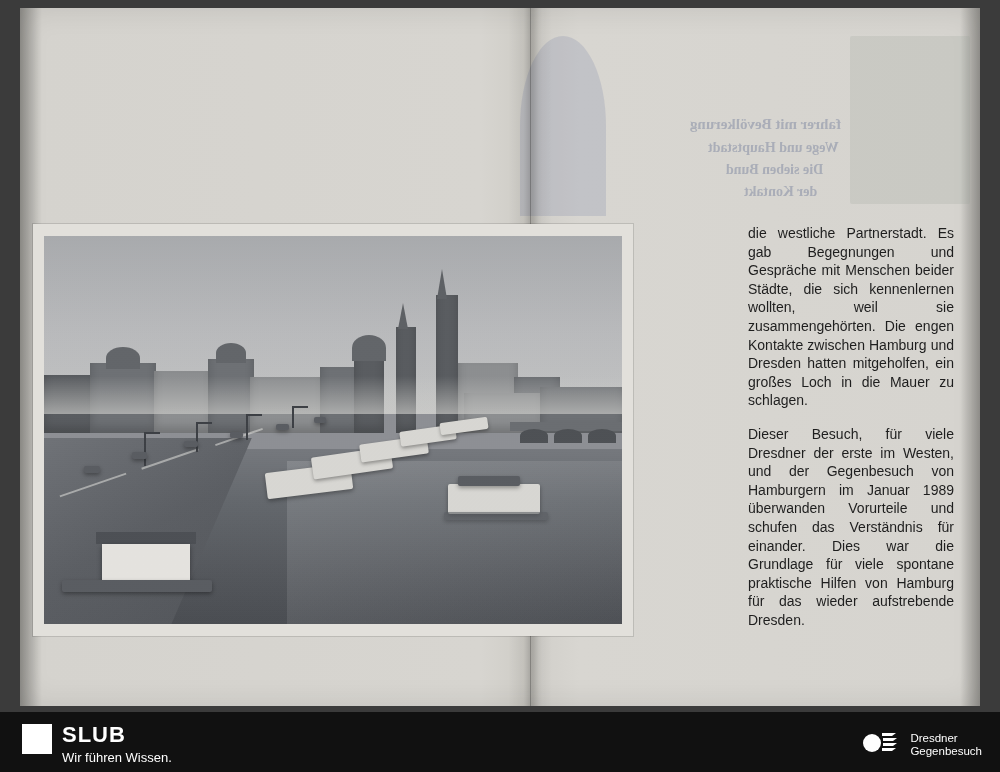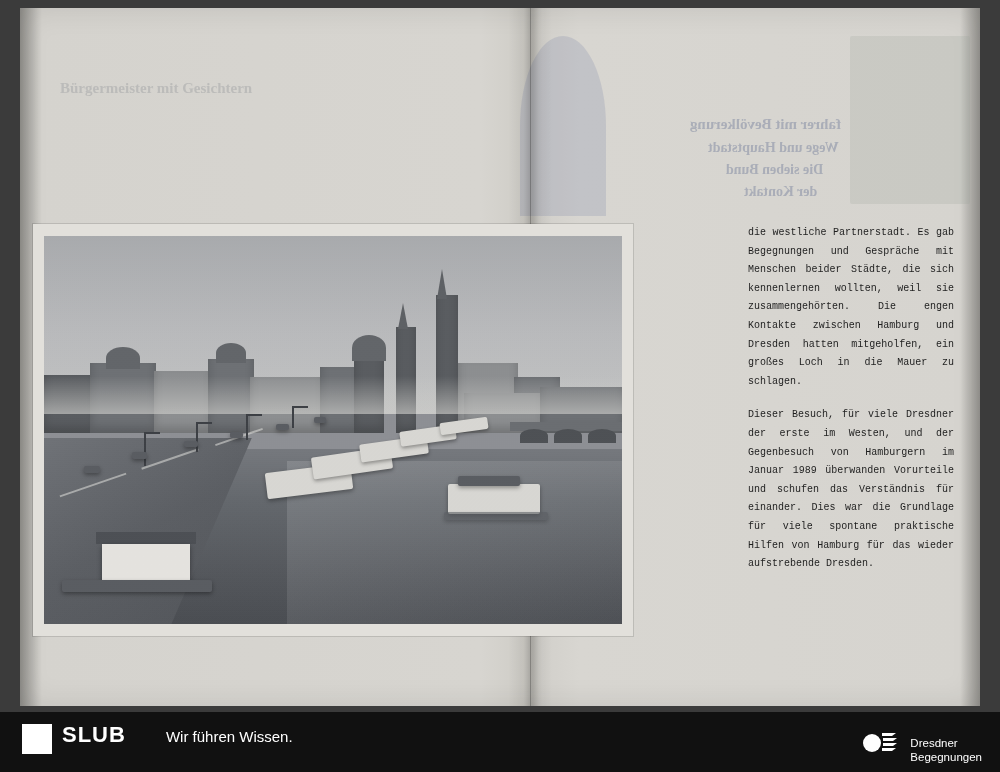--- a/index.html
+++ b/index.html
@@ -217,74 +217,73 @@
     opacity: .55;
     pointer-events: none;
   }
 
   
   .col {
     position: absolute;
     left: 748px;
     width: 206px;
     color: #1e1e1e;
-    font-size: 10px;
+    font-size: 14px;
     line-height: 18.6px;
     text-align: justify;
-    font-family: Liberation Mono, monospace;
+    font-family: Liberation Sans, sans-serif;
   }
   .col p { margin: 0 0 15px 0; }
 
   
   .footerbar {
     position: absolute;
     left: 0; bottom: 0;
     width: 1000px; height: 60px;
     background: #111111;
     color: #ffffff;
   }
   .slub {
     position: absolute; left: 22px; top: 12px;
     display: flex; align-items: flex-start;
   }
   .slub-mark {
     width: 30px; height: 30px; background: #ffffff; margin-right: 10px;
   }
-  .slub-text { display: flex; flex-direction: row; justify-content: center; }
+  .slub-text { display: flex; flex-direction: column; justify-content: center; }
   .slub-name {
     font-family: "Liberation Sans", sans-serif;
     font-size: 22px; font-weight: bold; letter-spacing: 1px; line-height: 22px;
     color: #ffffff;
   }
   .slub-claim {
     font-family: "Liberation Sans", sans-serif;
-    font-size: 15px; color: #ffffff; margin-top: 4px; margin-left: 40px;
+    font-size: 13px; color: #ffffff; margin-top: 4px;
   }
   .phil {
     position: absolute; right: 18px; top: 14px;
-    display: flex; align-items: flex-end;
+    display: flex; align-items: center;
   }
   .phil-logo { margin-right: 10px; }
   .phil-text {
     font-family: "Liberation Sans", sans-serif;
     font-size: 11.5px; line-height: 13.5px; color: #ffffff;
   }
 </style>
 </head>
 <body>
 
 <div class="page">
 
   <div class="scan">
     <div class="paper">
 
       <div class="edge-left"></div>
       <div class="edge-right"></div>
 
-      <div class="ghost-sub">Bürgermeister mit Gesichtern</div>
 
       <div class="ghost-block" style="left:500px; top:28px; width:86px; height:180px; background:rgba(118,128,165,0.22); border-radius:50% 50% 0 0;"></div>
       <div class="ghost-block" style="left:830px; top:28px; width:120px; height:168px; background:rgba(150,158,150,0.20);"></div>
 
       <div class="ghost-blue" style="left:670px; top:108px; font-size:15px;">fahrer mit Bevölkerung</div>
       <div class="ghost-blue" style="left:688px; top:132px; font-size:14px;">Wege und Hauptstadt</div>
       <div class="ghost-blue" style="left:706px; top:154px; font-size:14px;">Die sieben Bund</div>
       <div class="ghost-blue" style="left:724px; top:176px; font-size:14px;">der Kontakt</div>
 
 
@@ -390,17 +389,17 @@
         <svg width="44" height="34" viewBox="0 0 44 34" aria-hidden="true">
           <circle cx="16" cy="17" r="9" fill="#ffffff"></circle>
           <path d="M26 7 L40 7 L36 10 L26 10 Z" fill="#ffffff"></path>
           <path d="M27 12 L41 12 L37 15 L27 15 Z" fill="#ffffff"></path>
           <path d="M27 17 L41 17 L37 20 L27 20 Z" fill="#ffffff"></path>
           <path d="M26 22 L40 22 L36 25 L26 25 Z" fill="#ffffff"></path>
         </svg>
       </div>
       <div class="phil-text">
         <div>Dresdner</div>
-        <div>Begegnungen</div>
+        <div>Gegenbesuch</div>
       </div>
     </div>
   </div>
 </div>
 
 </body></html>

